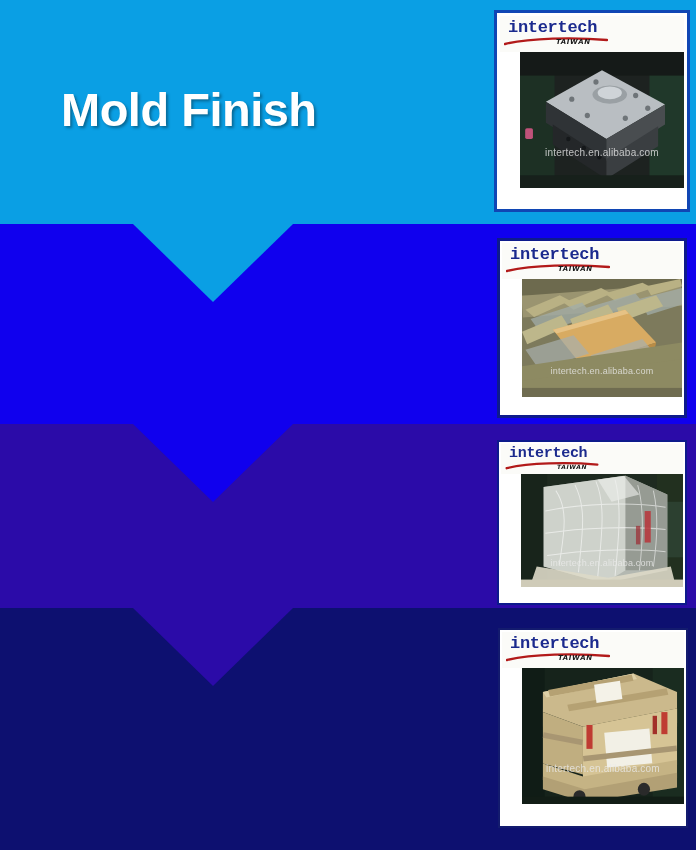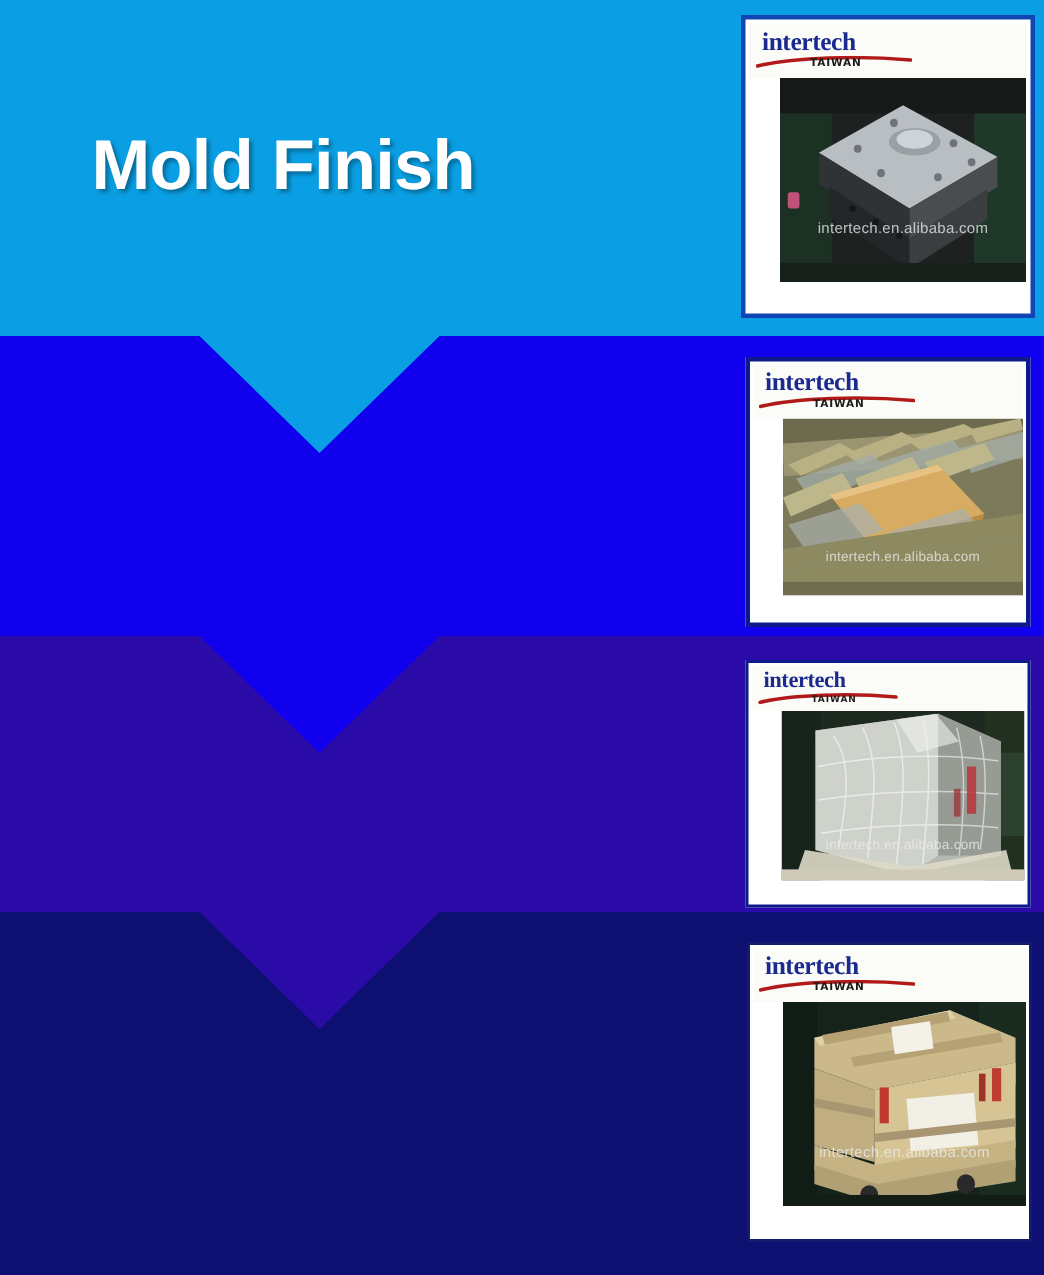--- a/index.html
+++ b/index.html
@@ -106,47 +106,48 @@
   .logo-strip {
     position: relative;
     background: #fbfbf8;
     flex: 0 0 auto;
     height: 36px;
     padding: 3px 0 0 8px;
     box-sizing: border-box;
   }
   .card-3 .logo-strip { height: 30px; padding-top: 2px; }
   .logo-word {
-    font-family: Liberation Serif, serif;
+    font-family: Liberation Mono, monospace;
     font-weight: bold;
     font-size: 17px;
     color: #1b2a8e;
     letter-spacing: -0.3px;
     line-height: 18px;
   }
   .card-3 .logo-word { font-size: 15px; line-height: 16px; }
   .logo-swoosh {
     position: absolute;
     left: 4px;
     top: 21px;
     width: 104px;
     height: 9px;
     overflow: hidden;
   }
   .card-3 .logo-swoosh { top: 18px; }
   .logo-swoosh svg { display: block; }
   .logo-sub {
     position: absolute;
-    left: 40px;
+    left: 56px;
     top: 22px;
     font-family: "DejaVu Sans", sans-serif;
     font-size: 7px;
     font-weight: bold;
     letter-spacing: 0.6px;
     color: #1b1b1b;
+    font-style: italic;
   }
   .card-3 .logo-sub { top: 19px; font-size: 6px; }
 
   
   .photo {
     position: relative;
     flex: 1 1 auto;
     overflow: hidden;
     margin-left: 20px;
   }

